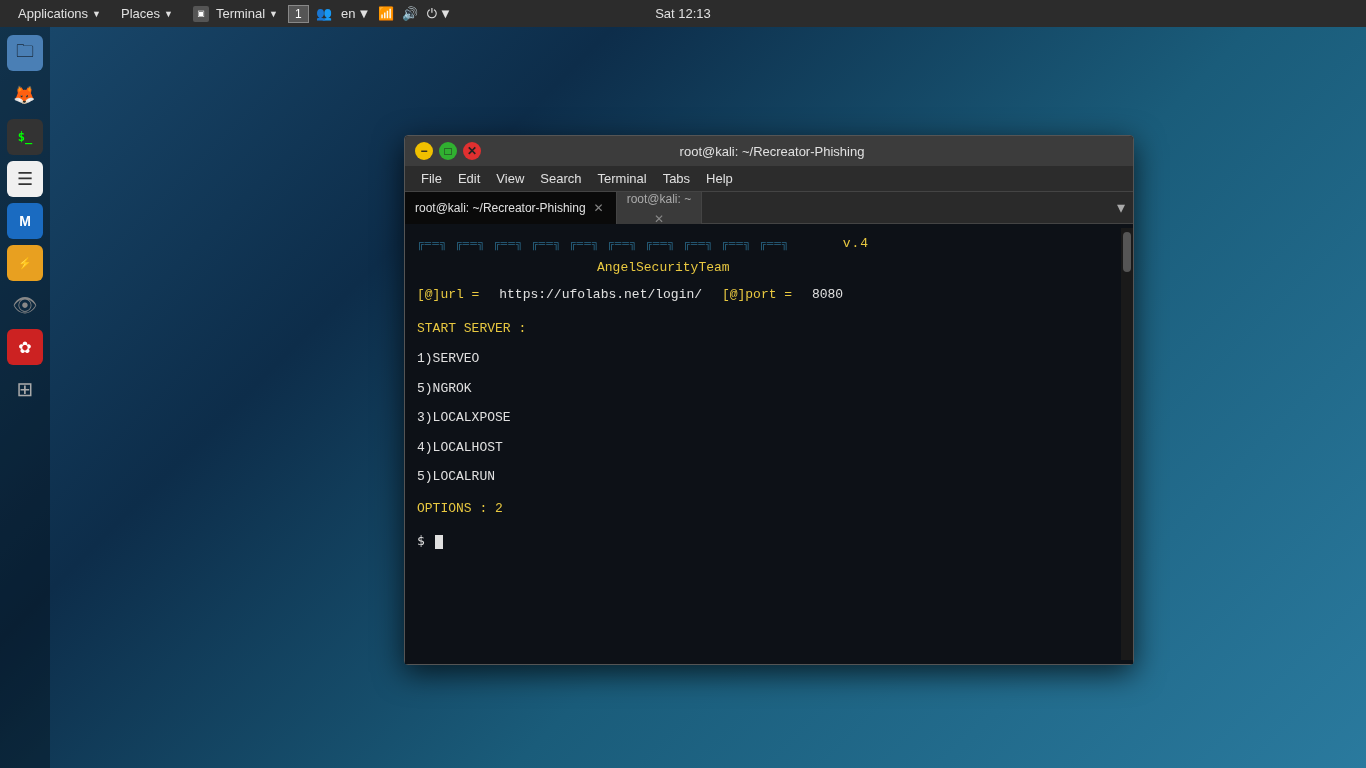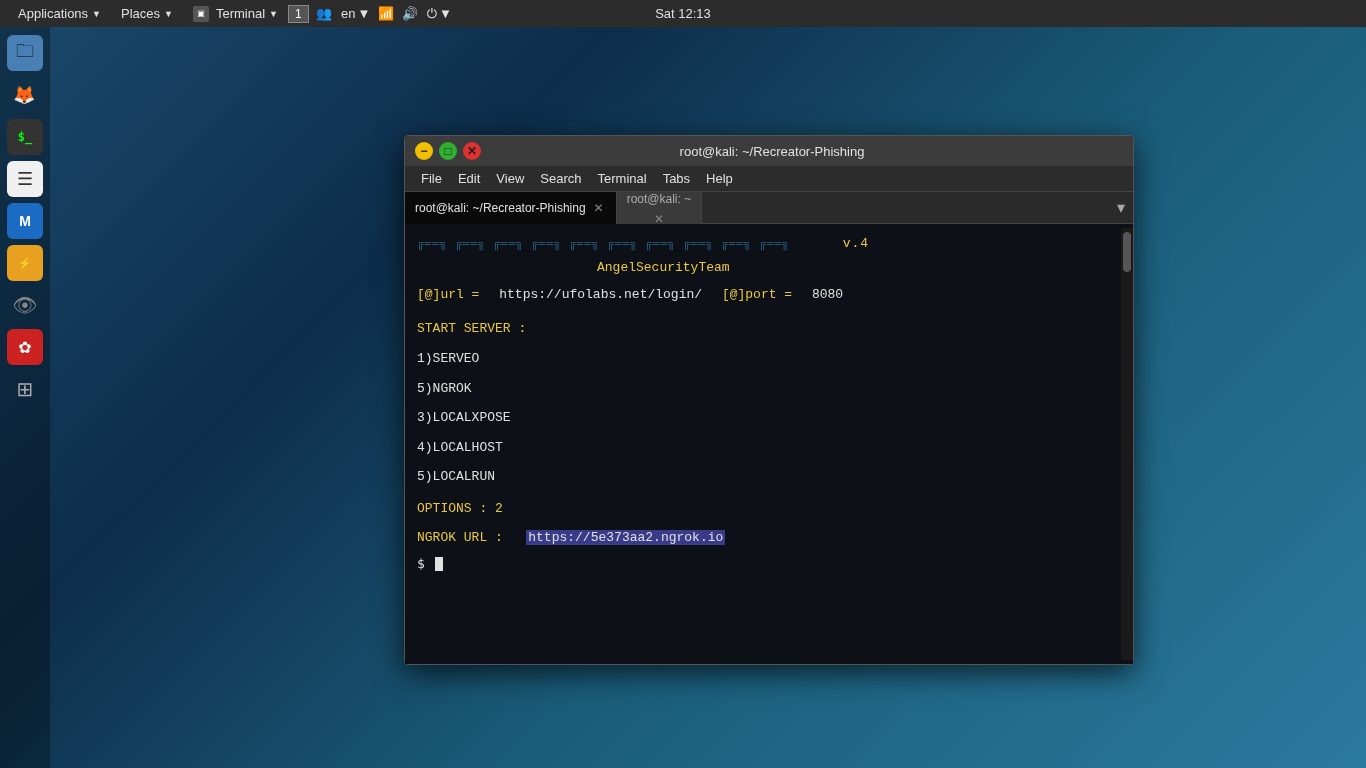--- a/index.html
+++ b/index.html
@@ -407,25 +407,20 @@
       </div>
 
       <div style="height:6px;"></div>
 
       <div style="margin: 3px 0;">
         <span class="t-yellow">OPTIONS : 2</span>
       </div>
 
       <div style="height:4px;"></div>
 
-      <div style="margin: 3px 0;">
-        <span class="t-yellow">NGROK URL :</span>
-        <span>&nbsp;</span>
-        <span class="url-highlight">https://5e373aa2.ngrok.io</span>
-      </div>
 
       <div style="margin-top: 6px; color:#e0e0e0; font-family: monospace;">
         <span>$</span>
         <span style="display:inline-block; width:8px; height:14px; background:#e0e0e0; margin-left:2px; vertical-align:middle;"></span>
       </div>
     </div>
 
     <div class="scrollbar">
       <div class="scrollbar-thumb"></div>
     </div>

